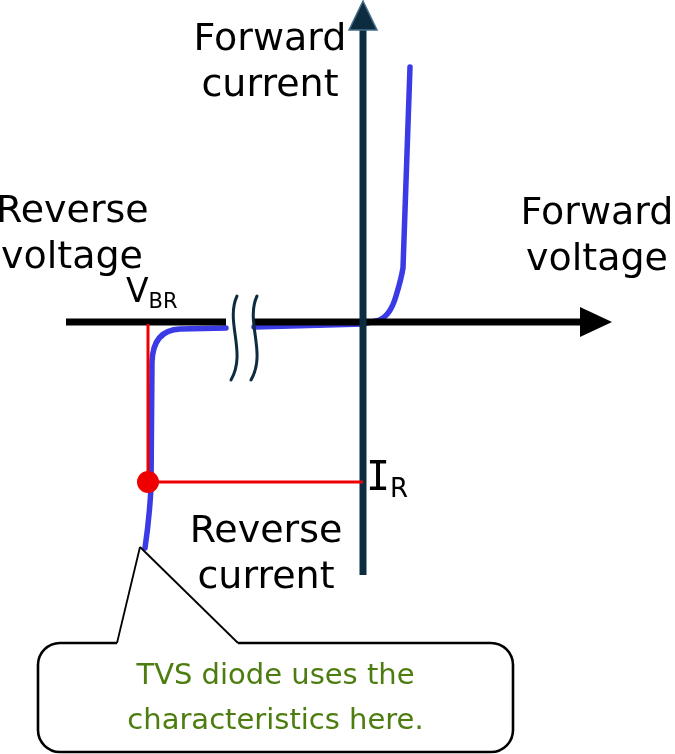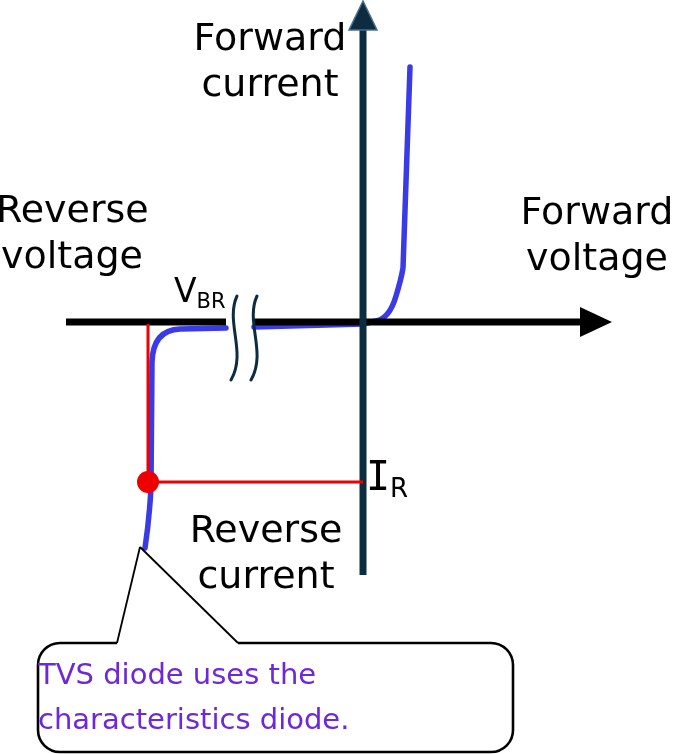--- a/index.html
+++ b/index.html
@@ -35,34 +35,34 @@
   .lbl div { white-space: nowrap; }
   .forward-current { left: 160px; top: 14px;  width: 220px; }
   .reverse-voltage { left: -4px;  top: 186px; width: 152px; }
   .forward-voltage { left: 518px; top: 188px; width: 158px; }
   .reverse-current { left: 166px; top: 506px; width: 200px; }
   .sym {
     position: absolute;
     white-space: nowrap;
     color: #000000;
   }
-  .vbr { left: 126px; top: 274px; font-size: 33px; line-height: 33px; margin-left: 48px; }
+  .vbr { left: 126px; top: 274px; font-size: 33px; line-height: 33px; }
   .vbr .sub { font-size: 21px; vertical-align: -6px; }
   .ir  { left: 366px; top: 456px; font-size: 40px; line-height: 40px; }
   .ir .main { font-family: "DejaVu Sans Mono", "Liberation Mono", monospace; }
   .ir .sub { font-size: 26px; vertical-align: -7px; }
   .callout-text {
     position: absolute;
     left: 38px;
     top: 652px;
     width: 475px;
     font-size: 29px;
     line-height: 45px;
-    text-align: left;
-    color: #6d28d9;
+    text-align: center;
+    color: #4d7c0f;
   }
 </style>
 </head>
 <body>
 
 <div class="stage">
 
   <svg width="675" height="754" viewBox="0 0 675 754">
 
     <path d="M 145 548 C 148 528 150 506 151 488 L 152 362 Q 153 330 180 329 L 226 328" fill="none" stroke-width="5.5" stroke-linecap="round" stroke="#3a3ae6"></path>
@@ -114,16 +114,16 @@
   <div class="sym vbr">
     <span class="main">V</span><span class="sub">BR</span>
   </div>
 
   <div class="sym ir">
     <span class="main">I</span><span class="sub">R</span>
   </div>
 
   <div class="callout-text">
     <div>TVS diode uses the</div>
-    <div>characteristics diode.</div>
+    <div>characteristics here.</div>
   </div>
 
 </div>
 
 </body></html>

